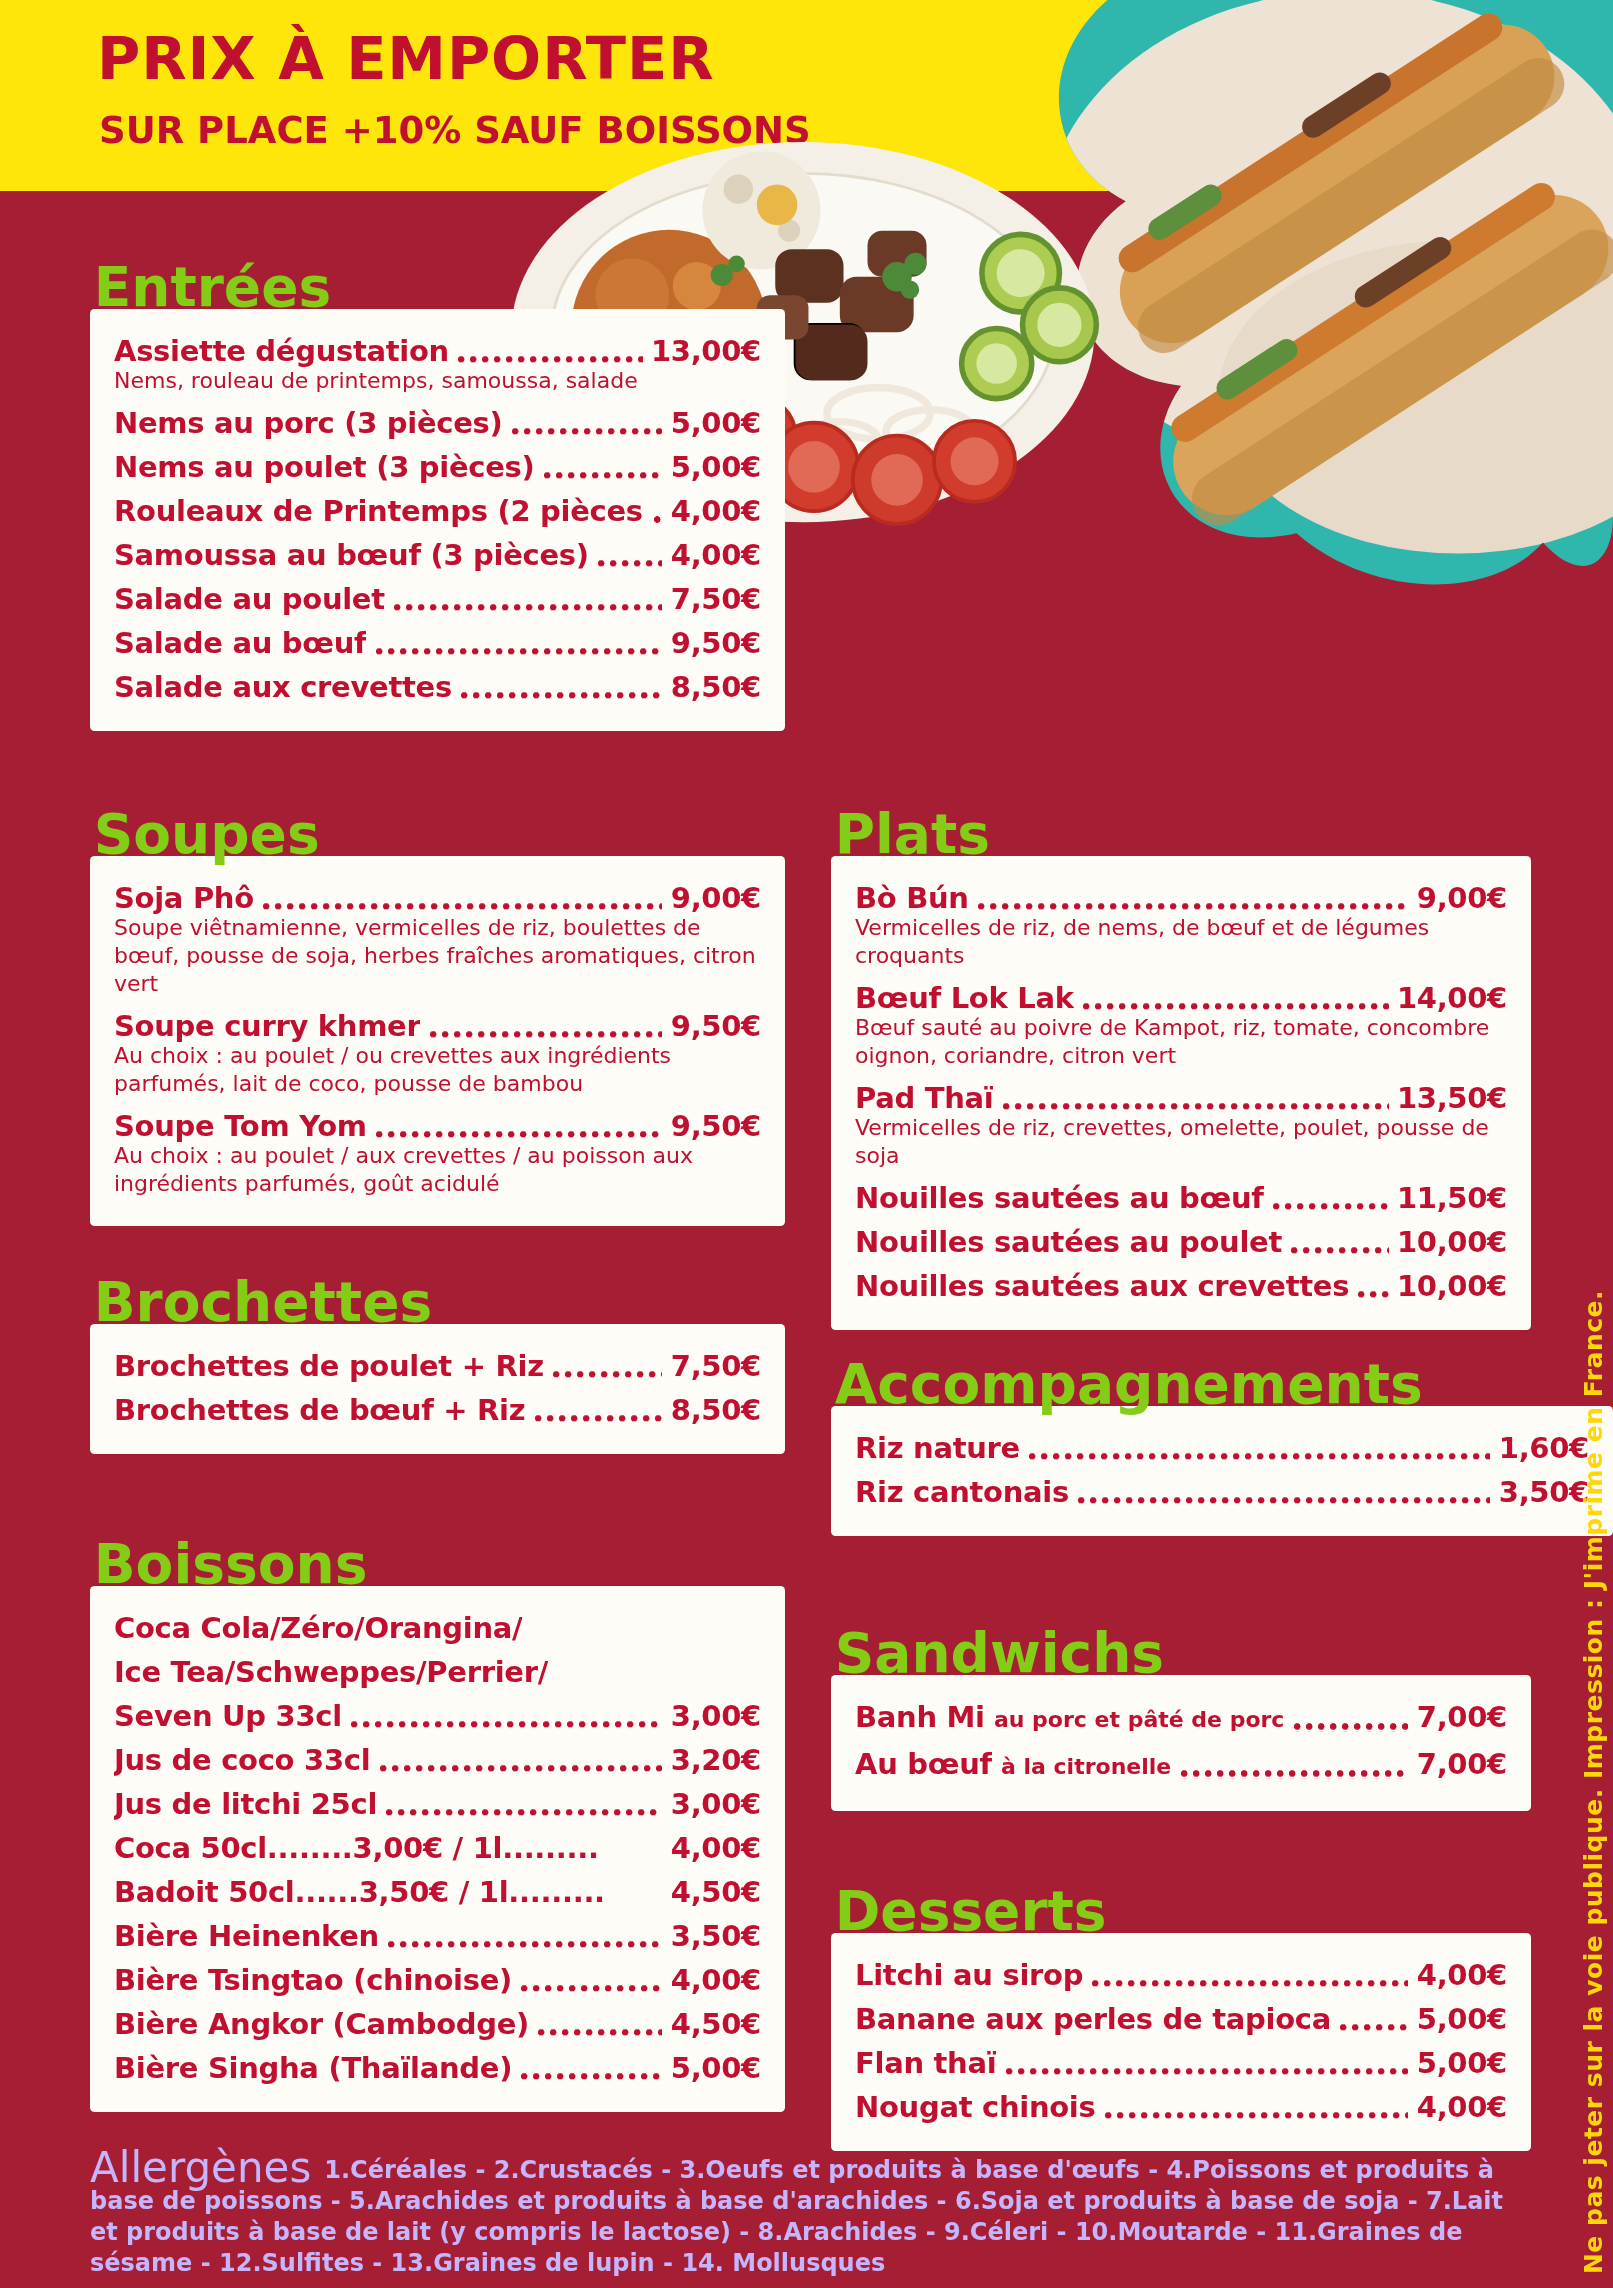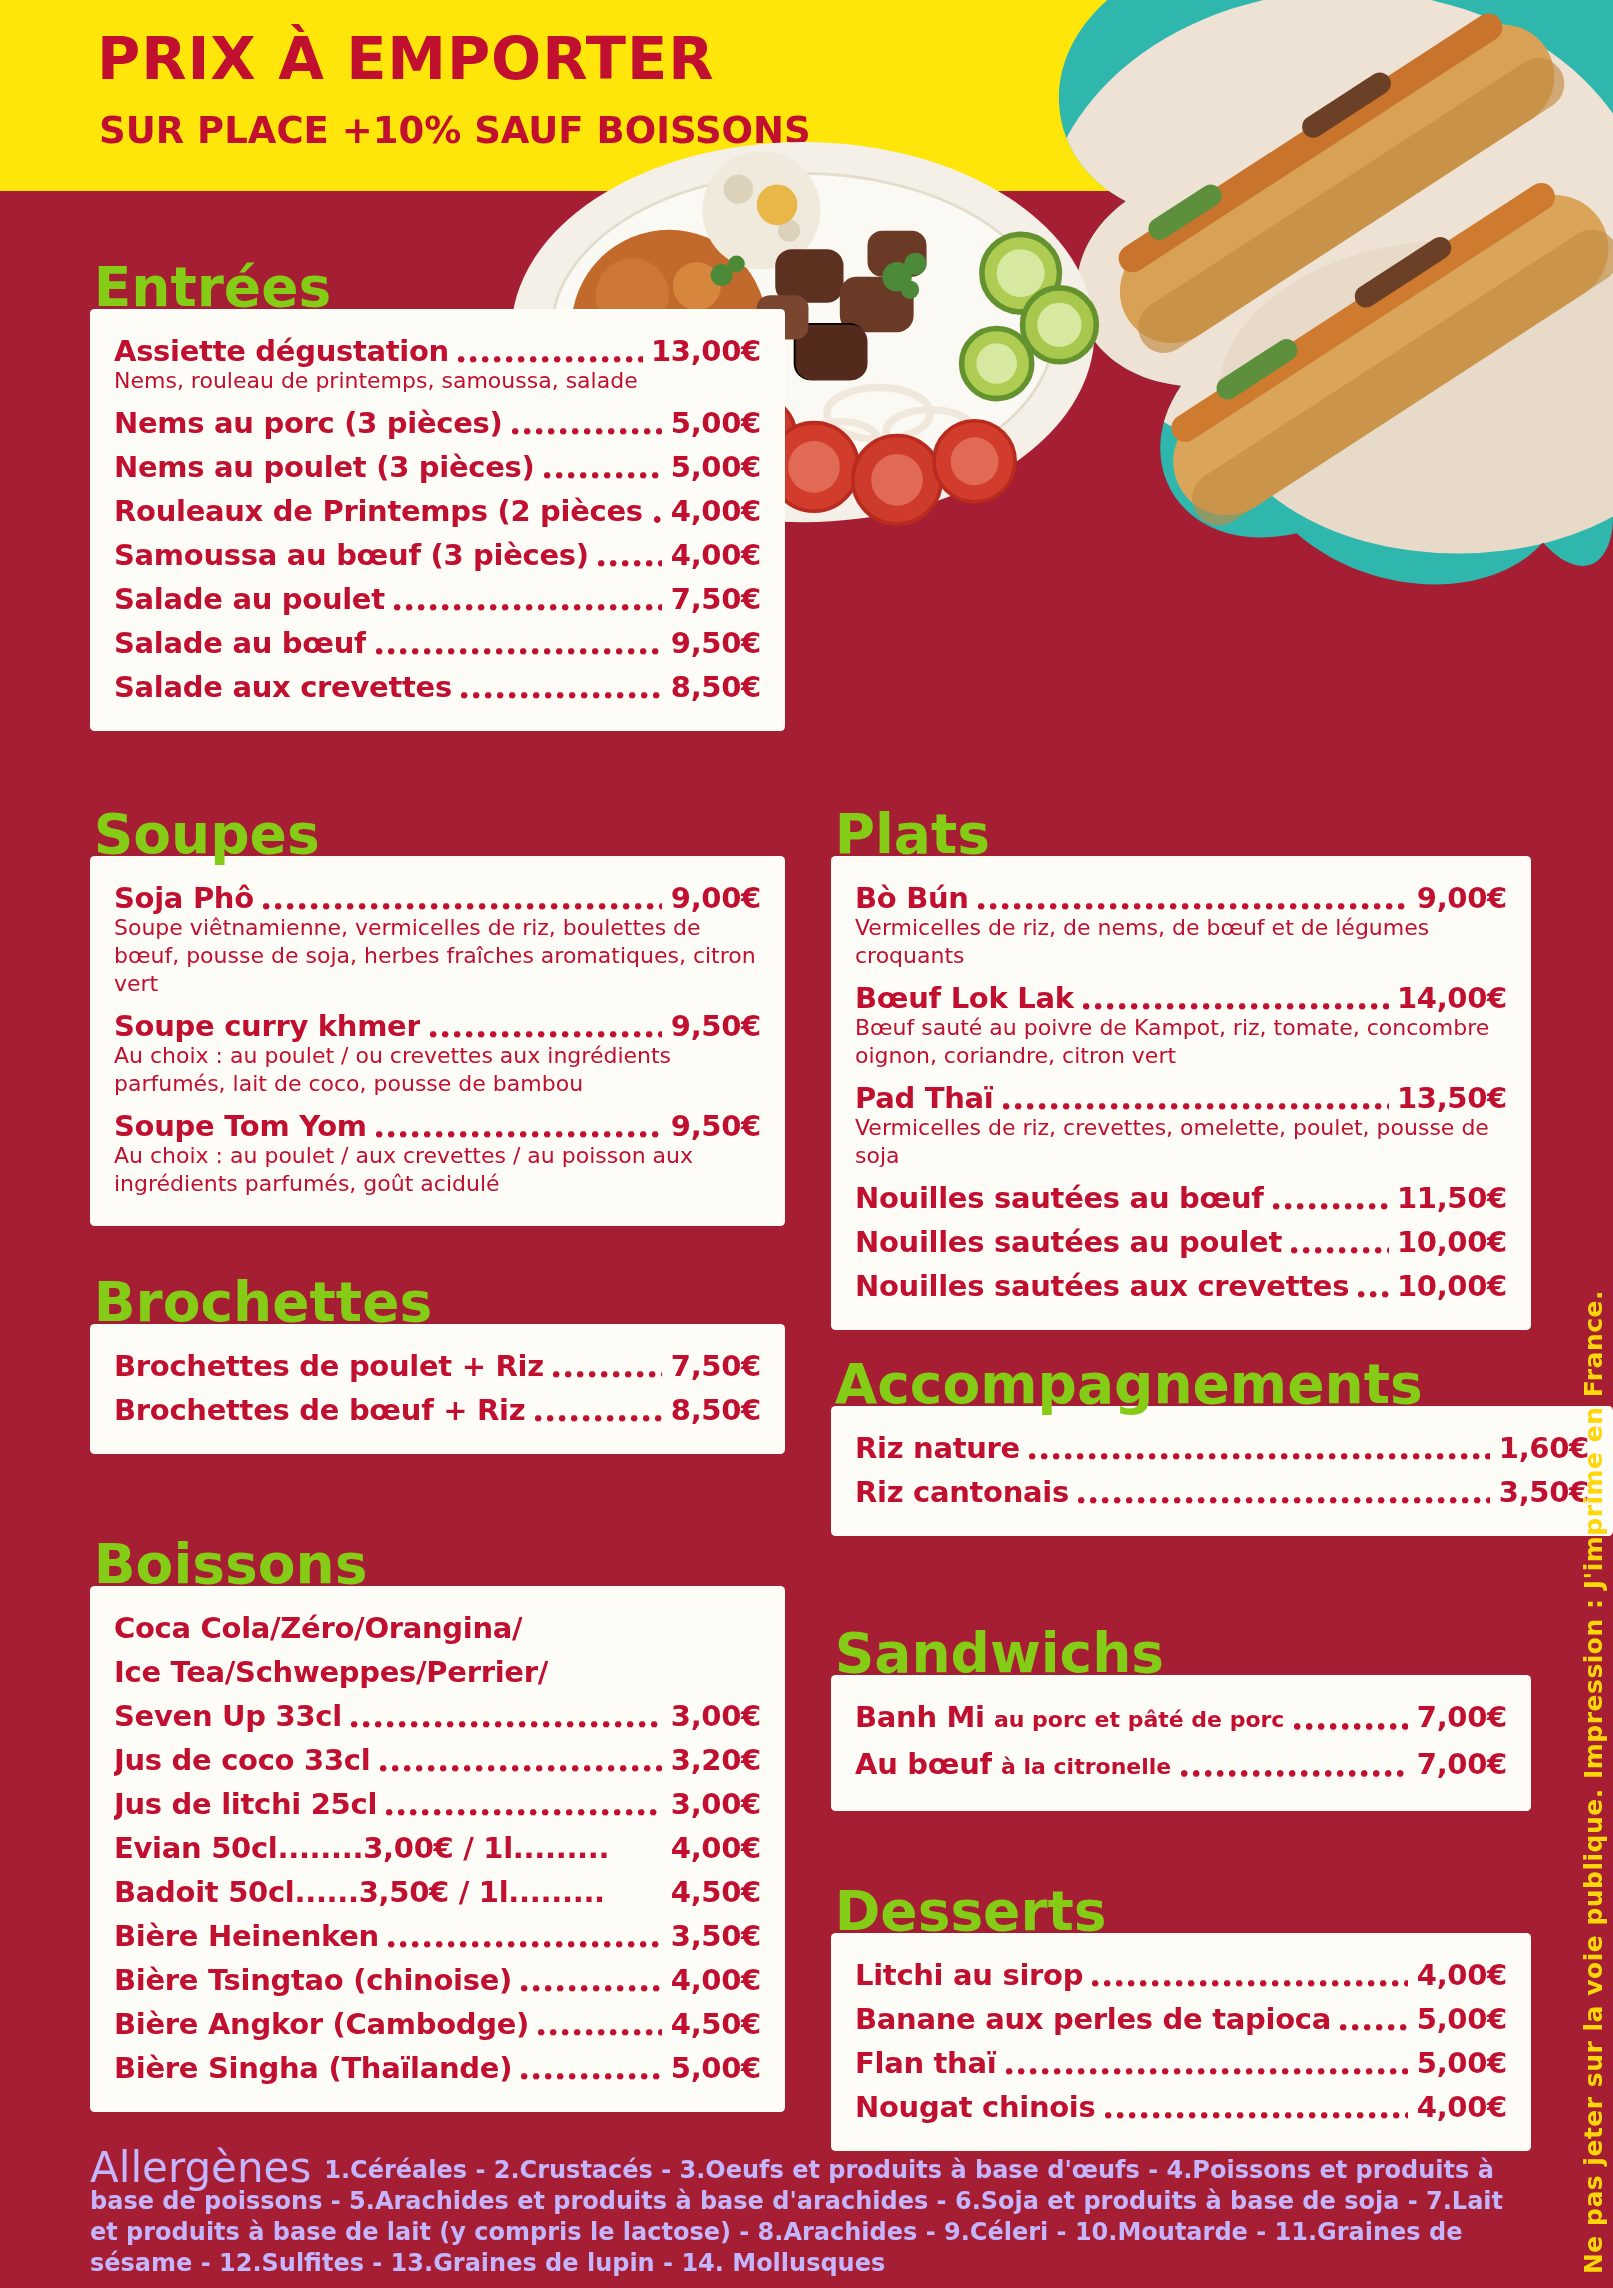--- a/index.html
+++ b/index.html
@@ -257,21 +257,21 @@
           <span class="nm">Jus de coco 33cl</span>
           <span class="leader"></span>
           <span class="pr">3,20€</span>
         </div>
       <div class="row">
           <span class="nm">Jus de litchi 25cl</span>
           <span class="leader"></span>
           <span class="pr">3,00€</span>
         </div>
       <div class="row split">
-          <span class="nm">Evian 50cl........3,00€ / 1l.........</span>
+          <span class="nm">Coca 50cl........3,00€ / 1l.........</span>
           <span class="pr">4,00€</span>
         </div>
       <div class="row split">
           <span class="nm">Badoit 50cl......3,50€ / 1l.........</span>
           <span class="pr">4,50€</span>
         </div>
       <div class="row">
           <span class="nm">Bière Heinenken</span>
           <span class="leader"></span>
           <span class="pr">3,50€</span>

